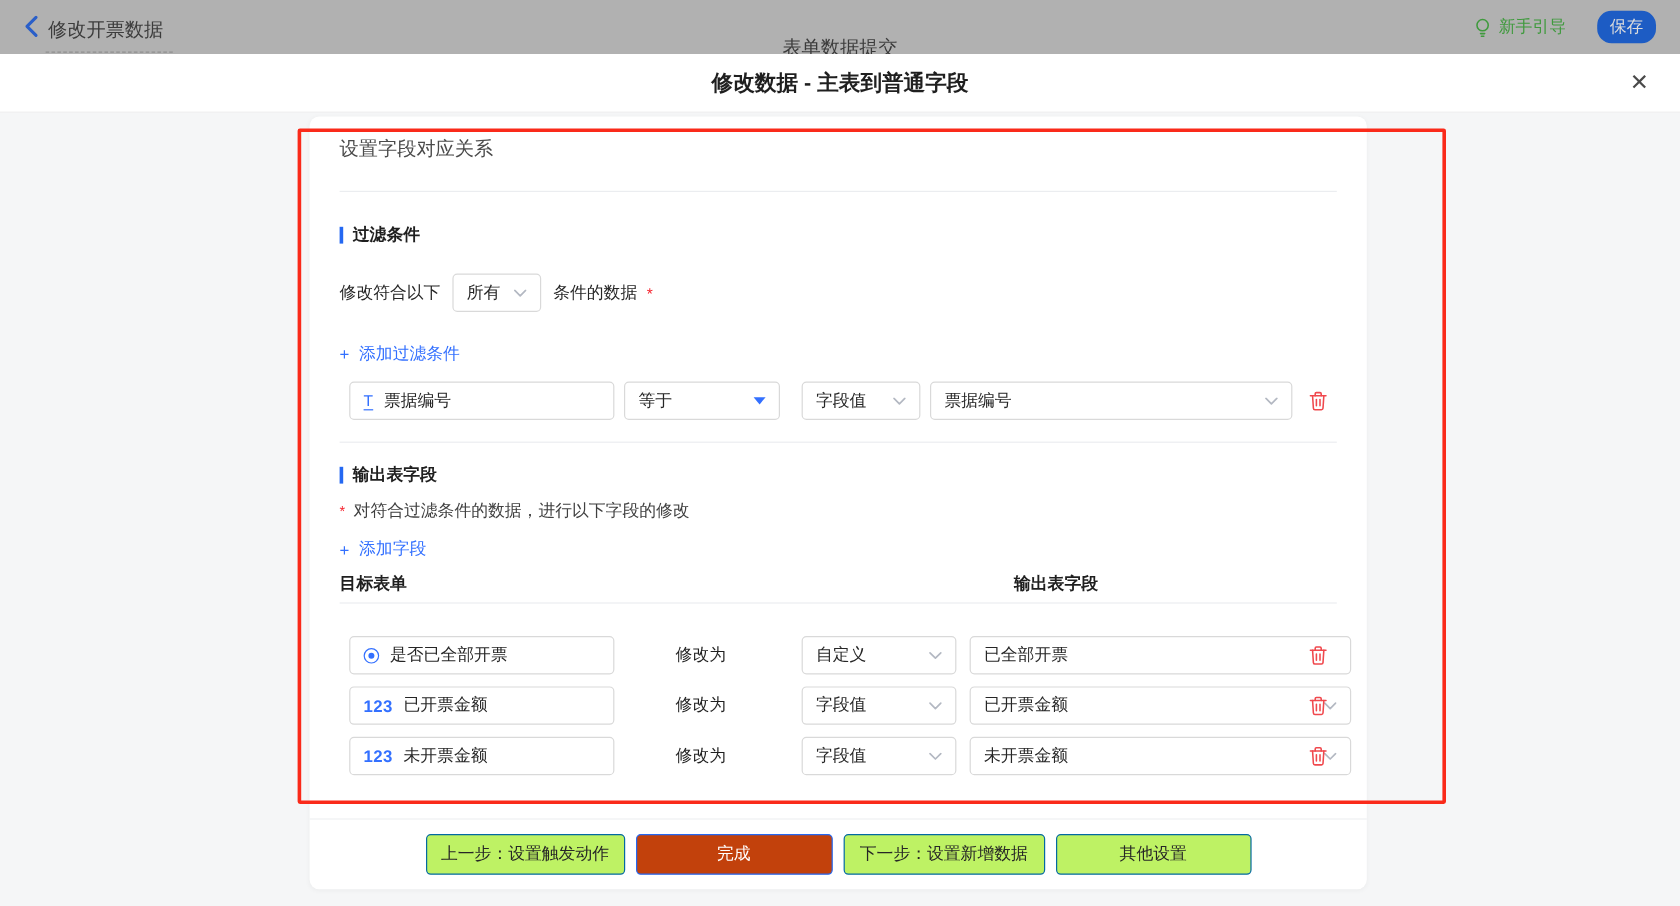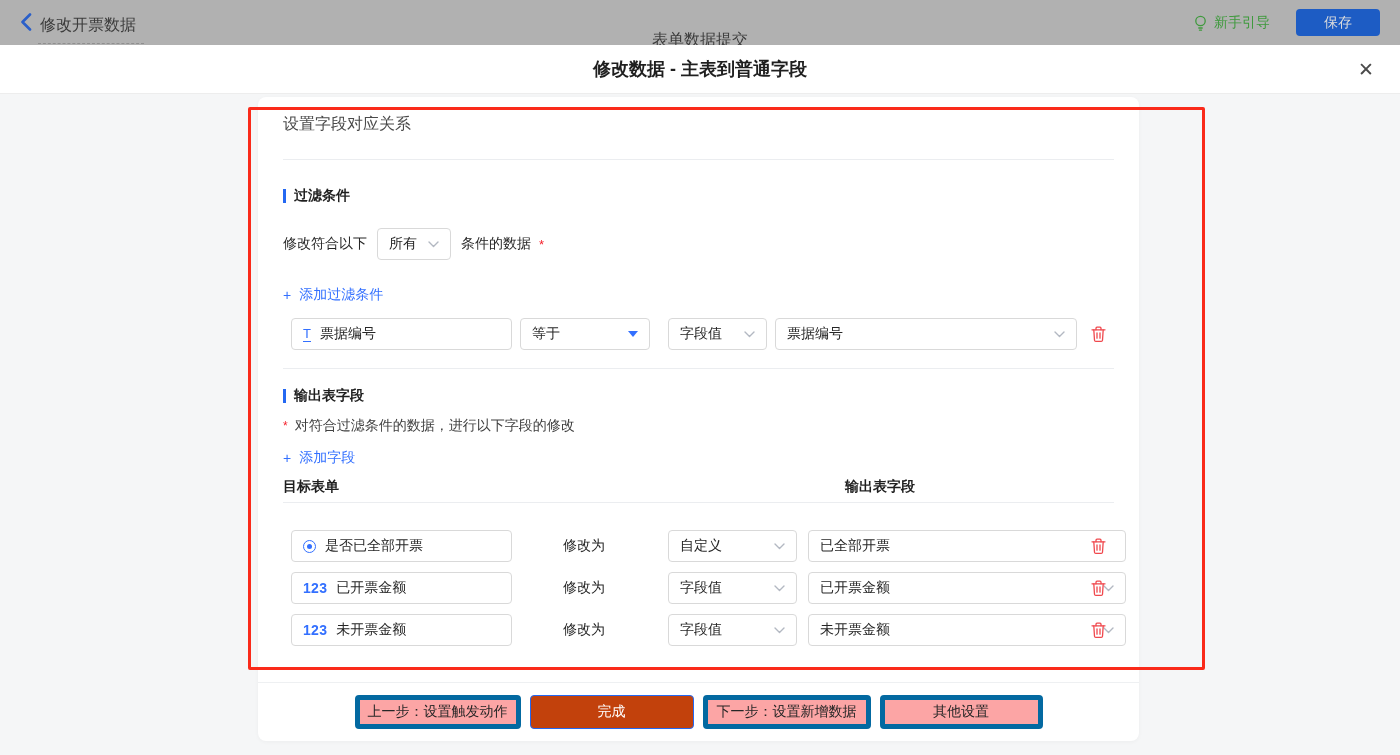--- a/index.html
+++ b/index.html
@@ -7,21 +7,21 @@
   body { font-family:"Liberation Sans","DejaVu Sans",sans-serif; background:#f5f6f7; }
 
   
   .topbar { height:45px; background:#b1b1b1; display:flex; align-items:center; padding:0 20px; position:relative; }
   .topbar-left { display:flex; align-items:flex-end; gap:6px; height:100%; }
   .back-btn { display:flex; align-items:center; height:100%; cursor:pointer; padding-bottom:2px; }
   .flow-title { font-size:16px; color:#3c3c3c; padding:0 8px 7px 2px; border-bottom:1px dashed #8f8f8f; margin-bottom:1px; }
   .topbar-center { position:absolute; left:0; right:0; text-align:center; font-size:16px; color:#3b3b3b; pointer-events:none;margin-top:35px; }
   .topbar-right { margin-left:auto; display:flex; align-items:center; gap:26px; position:relative; z-index:1; }
   .guide { display:flex; align-items:center; gap:6px; font-size:14px; color:#3f9a3d; cursor:pointer; }
-  .save-btn { width:84px; height:27px; border:none; border-radius:4px; background:#1d5cc4; color:#dcdcdc; font-size:14px; cursor:pointer; font-family:inherit; }
+  .save-btn { width:49px; height:27px; border:none; border-radius:12px; background:#1d5cc4; color:#dcdcdc; font-size:14px; cursor:pointer; font-family:inherit; }
 
   
   .modal-header { height:49px; background:#fff; border-bottom:1px solid #ededed; display:flex; align-items:center; justify-content:center; position:relative; }
   .modal-title { font-size:18px; font-weight:600; color:#1f1f1f; }
   .close { position:absolute; right:26px; font-size:19px; color:#4a4a4a; cursor:pointer; line-height:1; }
 
   
   .modal-body { position:relative; height:661px; background:#f5f6f7; }
   .card { position:absolute; left:258px; top:3px; width:881px; height:644px; background:#fff; border-radius:8px; box-shadow:0 1px 4px rgba(0,0,0,0.04); }
   .red-rect { position:absolute; left:248px; top:13px; width:957px; height:563px; border:3px solid #fa2a1a; border-radius:2px; pointer-events:none; z-index:5; }
@@ -71,21 +71,21 @@
   .desc { position:absolute; top:320px; left:25px; font-size:14px; color:#404040; display:flex; align-items:center; }
   .desc .pre-req { color:#f5222d; font-size:12px; margin-right:7px; }
 
   .cols { position:absolute; top:381px; left:0; right:0; height:20px; font-size:14px; font-weight:700; color:#1f1f1f; }
   .col-l { position:absolute; left:25px; }
   .col-r { position:absolute; left:587px; }
 
   .m-label { position:absolute; left:305px; top:0; line-height:31px; font-size:14px; color:#1f1f1f; }
 
   .footer { position:absolute; top:598px; left:0; right:0; display:flex; justify-content:center; gap:9px; }
-  .fbtn { height:34px; border:5px solid #0369a1; border-radius:4px; background:#fca5a5; font-size:14px; color:#262626; cursor:pointer; font-family:inherit; }
+  .fbtn { height:34px; border:1px solid #0369a1; border-radius:4px; background:#bef264; font-size:14px; color:#262626; cursor:pointer; font-family:inherit; }
   .fbtn.prev  { width:166px; }
   .fbtn.done  { width:164px; background:#c2410c; border:1px solid #2468f2; color:#fff; }
   .fbtn.next  { width:168px; }
   .fbtn.other { width:163px; }
 </style>
 </head>
 <body>
 
 <header class="topbar">
   <div class="topbar-left">

